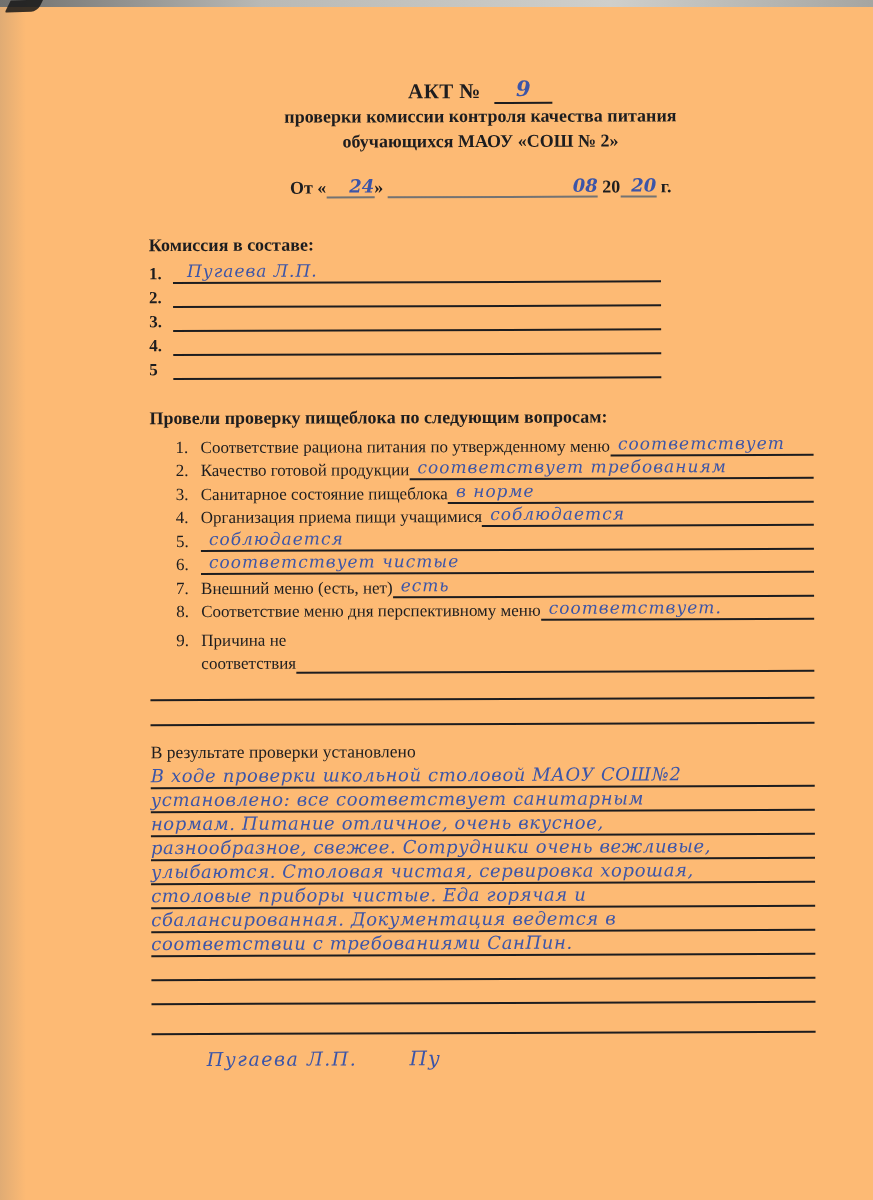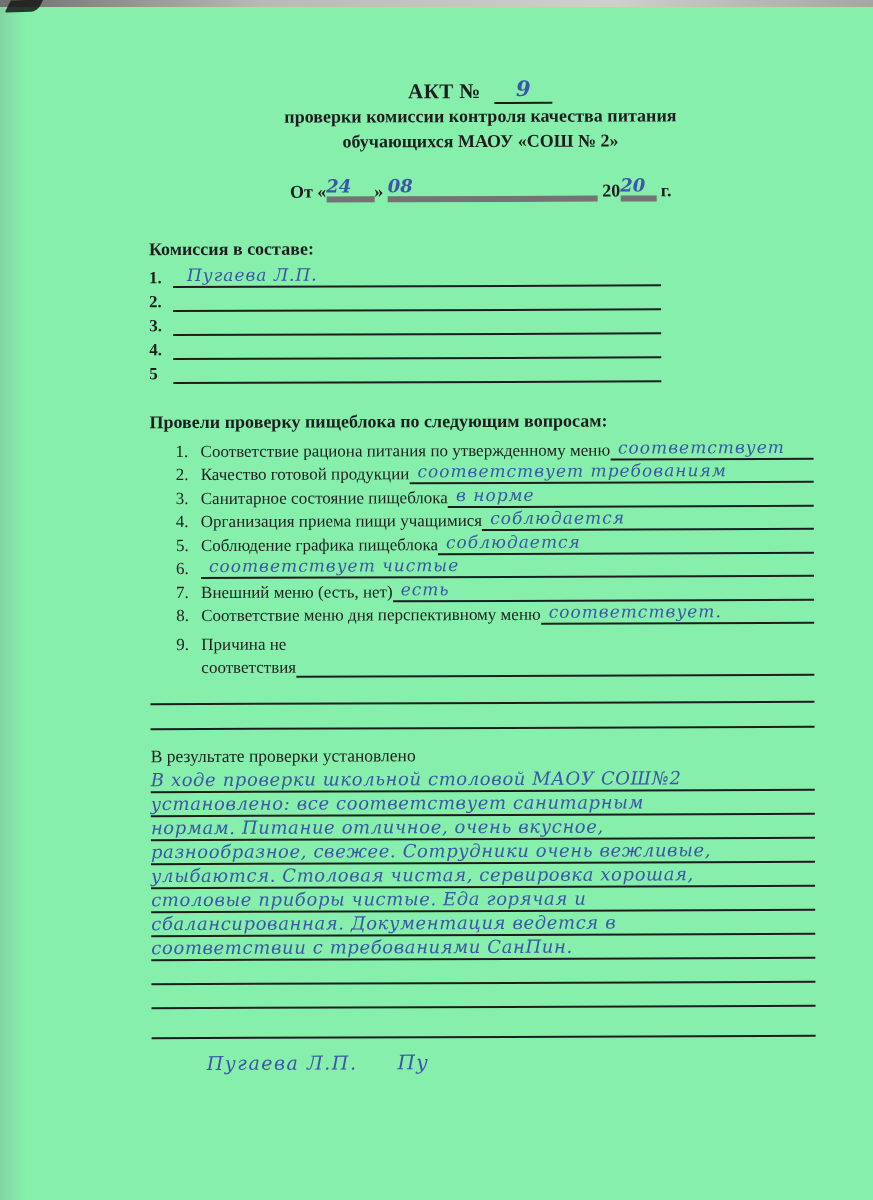--- a/index.html
+++ b/index.html
@@ -1,19 +1,19 @@
 <!DOCTYPE html>
 <html lang="ru"><head>
 <meta charset="utf-8">
 <style>
   * { margin:0; padding:0; box-sizing:border-box; }
   html,body { background:#dededa; }
   .page {
     width:873px; height:1200px; margin:0 auto; position:relative;
-    background:#86efac; overflow:hidden;
+    background:#fdba74; overflow:hidden;
     font-family:"Liberation Serif","DejaVu Serif",serif; color:#1d1d1f;
   }
   
   .scan-top { position:absolute; top:0; left:0; right:0; height:7px;
     background:linear-gradient(90deg,#6f6f6d,#b9b9b5 30%,#cfcfcb 70%,#a5a5a1); }
   .scan-corner { position:absolute; top:0; left:8px; width:32px; height:12px;
     background:#171717; transform:skewX(-28deg) rotate(-2deg);
     border-radius:0 0 6px 2px; opacity:.85; }
   .scan-left { position:absolute; top:0; left:0; bottom:0; width:26px;
     background:linear-gradient(90deg,rgba(120,120,116,.22),rgba(120,120,116,0)); }
@@ -23,21 +23,21 @@
   .center { text-align:center; }
 
   .title-line { font-size:21px; font-weight:bold; letter-spacing:.4px; }
   .title-underline { display:inline-block; min-width:58px; border-bottom:2px solid #1d1d1f;
     text-align:center; margin-left:8px; vertical-align:bottom; }
   .sub { font-size:18px; font-weight:bold; line-height:25px; }
 
   .hand { font-family:"DejaVu Serif",serif; font-style:italic; color:#3c55a8; }
 
   .date-row { margin-top:22px; font-size:18px; font-weight:bold; text-align:center; }
-  .fillline { display:inline-block; border-bottom:6px solid #737373; text-align:left;
+  .fillline { display:inline-block; border-bottom:2px solid #737373; text-align:right;
     vertical-align:bottom; line-height:20px; }
   .fill-day   { width:48px; }
   .fill-month { width:210px; }
   .fill-year  { width:36px; }
   .date-row .hand { font-size:18px; }
 
   .sec-heading { font-size:18px; font-weight:bold; }
   .commission { margin-top:36px; }
   .commission-list { margin-top:4px; }
   .member-row { display:flex; align-items:flex-end; height:24px; width:512px; }
@@ -61,21 +61,21 @@
   .result-lines { margin-top:2px; }
   .result-line { border-bottom:2px solid #1d1d1f; height:24px;
     display:flex; align-items:flex-end; }
   .result-line .hand { font-size:18px; letter-spacing:.6px; white-space:nowrap; padding-bottom:1px; }
 
   .pre-sig { margin-top:28px; border-bottom:2px solid #1d1d1f; height:2px; }
   .sig-row { margin-top:12px; display:flex; align-items:baseline;
     font-family:"Liberation Sans","DejaVu Sans",sans-serif; font-size:17px; }
   .sig-row .sig-label { letter-spacing:.2px; }
   .sig-row .hand { font-size:19px; margin-left:55px; letter-spacing:1.5px; }
-  .sig-row .paraph { margin-left:40px; font-size:20px; }
+  .sig-row .paraph { margin-left:52px; font-size:20px; }
 </style>
 </head>
 <body>
 
 <div class="page">
   <div class="scan-top"></div>
   <div class="scan-left"></div>
   <div class="scan-corner"></div>
 
   <div class="content">
@@ -156,21 +156,20 @@
           </div>
           <div class="check-row">
             <span class="num">4.</span>
             <span class="label">Организация приема пищи учащимися</span>
             <span class="fill">
               <span class="hand">соблюдается</span>
             </span>
           </div>
           <div class="check-row">
             <span class="num">5.</span>
-            <span class="label">Соблюдение графика пищеблока</span>
             <span class="fill">
               <span class="hand">соблюдается</span>
             </span>
           </div>
           <div class="check-row">
             <span class="num">6.</span>
             <span class="fill">
               <span class="hand">соответствует чистые</span>
             </span>
           </div>

